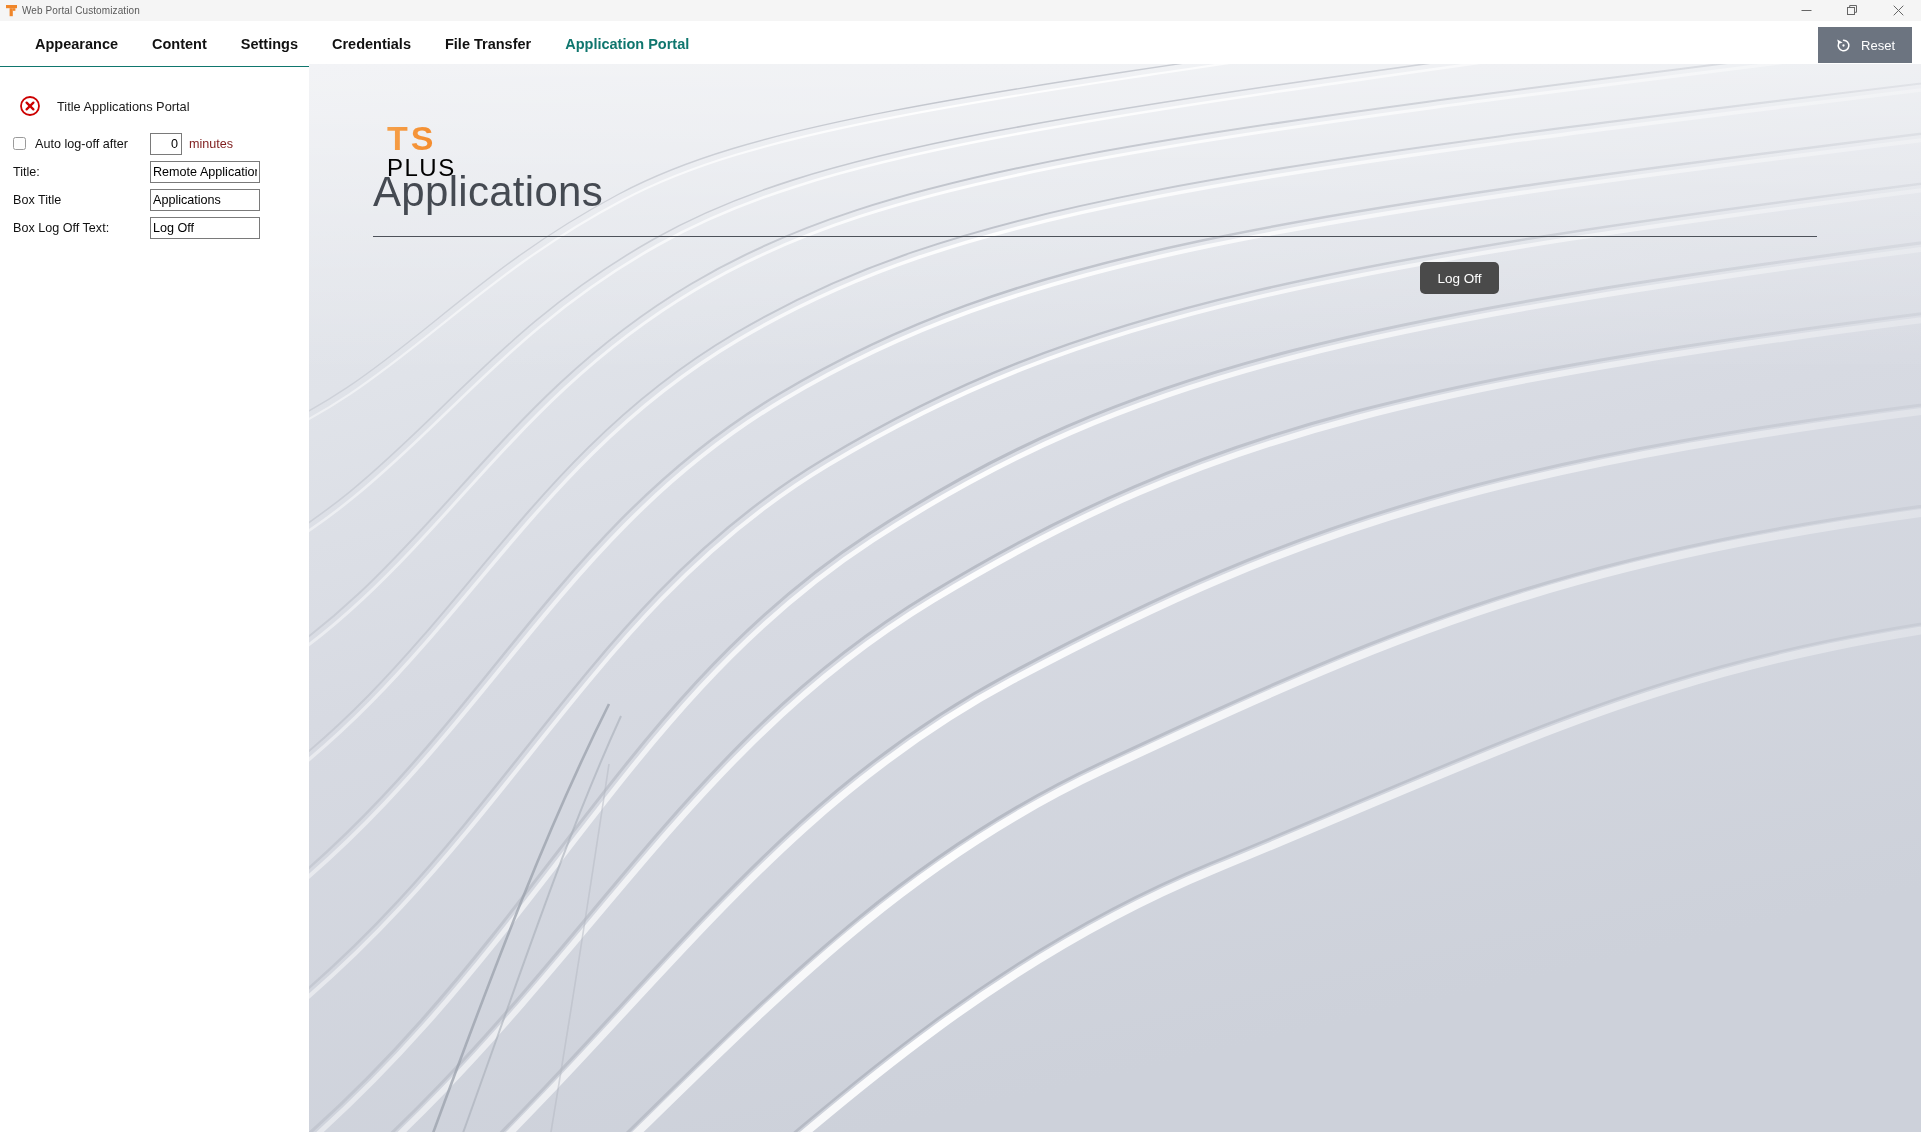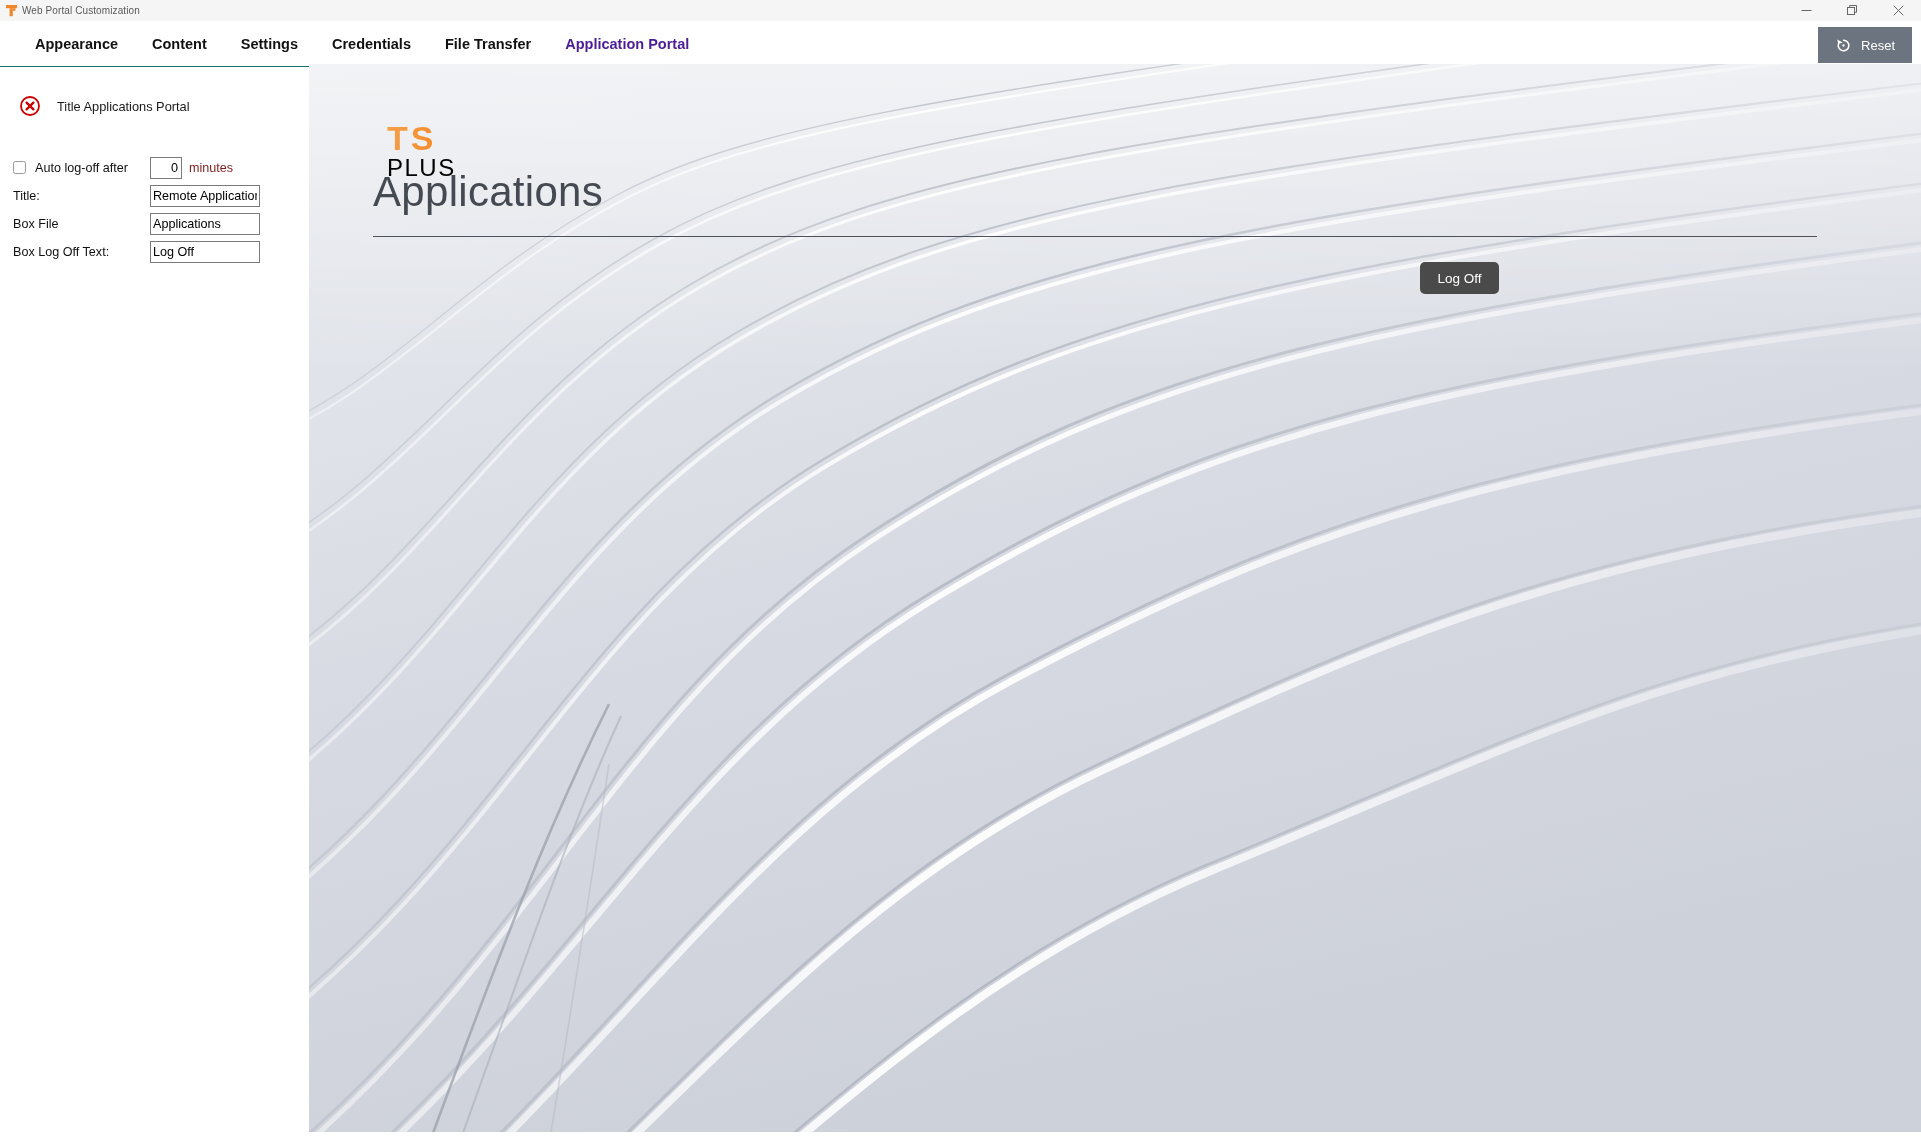--- a/index.html
+++ b/index.html
@@ -53,21 +53,21 @@
   .tab {
     display: flex; align-items: center;
     padding: 0 17px;
     font-size: 14.5px;
     font-weight: bold;
     color: #111111;
     white-space: nowrap;
     position: relative;
     cursor: default;
   }
-  .tab.active { color: #4c1d95; }
+  .tab.active { color: #0f766e; }
   .tab.active::after {
     content: "";
     position: absolute;
     left: 0; right: 0; bottom: 0;
     height: 3px;
     background: #f07d30;
   }
 
   .toolbar-btns {
     position: absolute; right: 9px; top: 6px;
@@ -97,21 +97,21 @@
   .enable-row {
     position: absolute; left: 19px; top: 27px;
     display: flex; align-items: center; gap: 16px;
   }
   .enable-label {
     font-size: 12.8px; color: #1a1a1a;
   }
   .x-icon { width: 22px; height: 22px; display: block; }
 
   .form {
-    position: absolute; left: 13px; top: 88px;
+    position: absolute; left: 13px; top: 64px;
     width: 290px;
   }
   .frow {
     display: flex; align-items: center;
     height: 23px;
     margin-bottom: 5px;
   }
   .frow .flabel {
     width: 137px;
     font-size: 12.6px;
@@ -316,21 +316,21 @@
       <input class="txt num" type="text" value="0" style="">
       <span class="unit">minutes</span>
     </div>
 
     <div class="frow">
       <span class="flabel">Title:</span>
       <input class="txt wide" type="text" value="Remote Applications" style="">
     </div>
 
     <div class="frow">
-      <span class="flabel">Box File</span>
+      <span class="flabel">Box Title</span>
       <input class="txt wide" type="text" value="Applications" style="">
     </div>
 
     <div class="frow">
       <span class="flabel">Box Log Off Text:</span>
       <input class="txt wide" type="text" value="Log Off" style="">
     </div>
 
   </div>
 </div>

